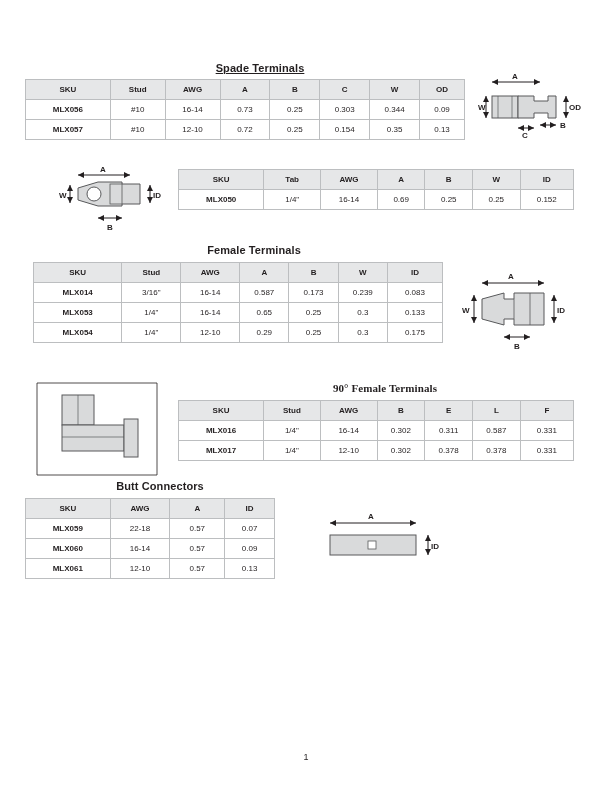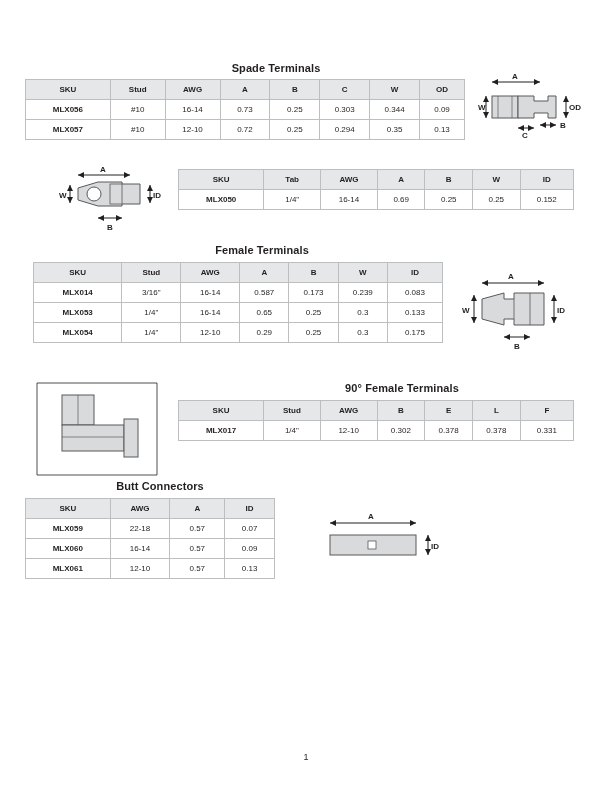--- a/index.html
+++ b/index.html
@@ -68,21 +68,21 @@
     font-size: 8px;
     font-weight: bold;
     fill: #231f20;
   }
 </style>
 </head>
 <body>
 
 <div class="page">
 
-  <div class="abs section-title" style="left:146px; top:62px; width:260px;">Spade Terminals</div>
+  <div class="abs section-title" style="left:130px; top:62px; width:260px;text-decoration:underline;">Spade Terminals</div>
 
   <table class="spec abs" style="left:25px; top:79px; width:440px;">
     <colgroup>
       <col style="width:85px">
         <col style="width:55px">
         <col style="width:55px">
       <col style="width:50px">
         <col style="width:50px">
         <col style="width:50px">
       <col style="width:50px">
@@ -110,21 +110,21 @@
         <td>0.303</td>
         <td>0.344</td>
         <td>0.09</td>
       </tr>
       <tr>
         <td class="sku">MLX057</td>
         <td>#10</td>
         <td>12-10</td>
         <td>0.72</td>
         <td>0.25</td>
-        <td>0.294</td>
+        <td>0.154</td>
         <td>0.35</td>
         <td>0.13</td>
       </tr>
     </tbody>
   </table>
 
   <div class="abs" style="left:478px; top:70px;">
     <svg width="110" height="80" viewBox="0 0 110 80">
 
       <line x1="14" y1="12" x2="62" y2="12" stroke="#231f20" stroke-width="1"></line>
@@ -217,21 +217,21 @@
       <path d="M128 43 l-3 -6 h6 z" fill="#231f20"></path>
       <text class="dimtext" x="131" y="38">ID</text>
 
       <line x1="76" y1="58" x2="100" y2="58" stroke="#231f20" stroke-width="1"></line>
       <path d="M76 58 l6 -3 v6 z" fill="#231f20"></path>
       <path d="M100 58 l-6 -3 v6 z" fill="#231f20"></path>
       <text class="dimtext" x="85" y="70">B</text>
     </svg>
   </div>
 
-  <div class="abs section-title" style="left:122px; top:244px; width:280px;">Female Terminals</div>
+  <div class="abs section-title" style="left:114px; top:244px; width:280px;">Female Terminals</div>
 
   <table class="spec abs" style="left:33px; top:262px; width:410px;">
     <colgroup>
       <col style="width:90px">
         <col style="width:60px">
         <col style="width:60px">
       <col style="width:50px">
         <col style="width:50px">
         <col style="width:50px">
       <col style="width:56px">
@@ -300,21 +300,21 @@
       <path d="M102 58 l-3 -6 h6 z" fill="#231f20"></path>
       <text class="dimtext" x="105" y="48">ID</text>
 
       <line x1="52" y1="72" x2="78" y2="72" stroke="#231f20" stroke-width="1"></line>
       <path d="M52 72 l6 -3 v6 z" fill="#231f20"></path>
       <path d="M78 72 l-6 -3 v6 z" fill="#231f20"></path>
       <text class="dimtext" x="62" y="84">B</text>
     </svg>
   </div>
 
-  <div class="abs section-title" style="left:257px; top:382px; width:290px;">90° Female Terminals</div>
+  <div class="abs section-title" style="left:240px; top:382px; width:290px;font-family:Liberation Serif, serif;">90° Female Terminals</div>
 
   <table class="spec abs" style="left:178px; top:400px; width:396px;">
     <colgroup>
       <col style="width:90px">
         <col style="width:60px">
         <col style="width:60px">
       <col style="width:50px">
         <col style="width:50px">
         <col style="width:50px">
       <col style="width:56px">
@@ -325,20 +325,29 @@
         <th>Stud</th>
         <th>AWG</th>
         <th>B</th>
         <th>E</th>
         <th>L</th>
         <th>F</th>
       </tr>
     </thead>
     <tbody>
       <tr>
+        <td class="sku">MLX016</td>
+        <td>1/4"</td>
+        <td>16-14</td>
+        <td>0.302</td>
+        <td>0.311</td>
+        <td>0.587</td>
+        <td>0.331</td>
+      </tr>
+      <tr>
         <td class="sku">MLX017</td>
         <td>1/4"</td>
         <td>12-10</td>
         <td>0.302</td>
         <td>0.378</td>
         <td>0.378</td>
         <td>0.331</td>
       </tr>
     </tbody>
   </table>

